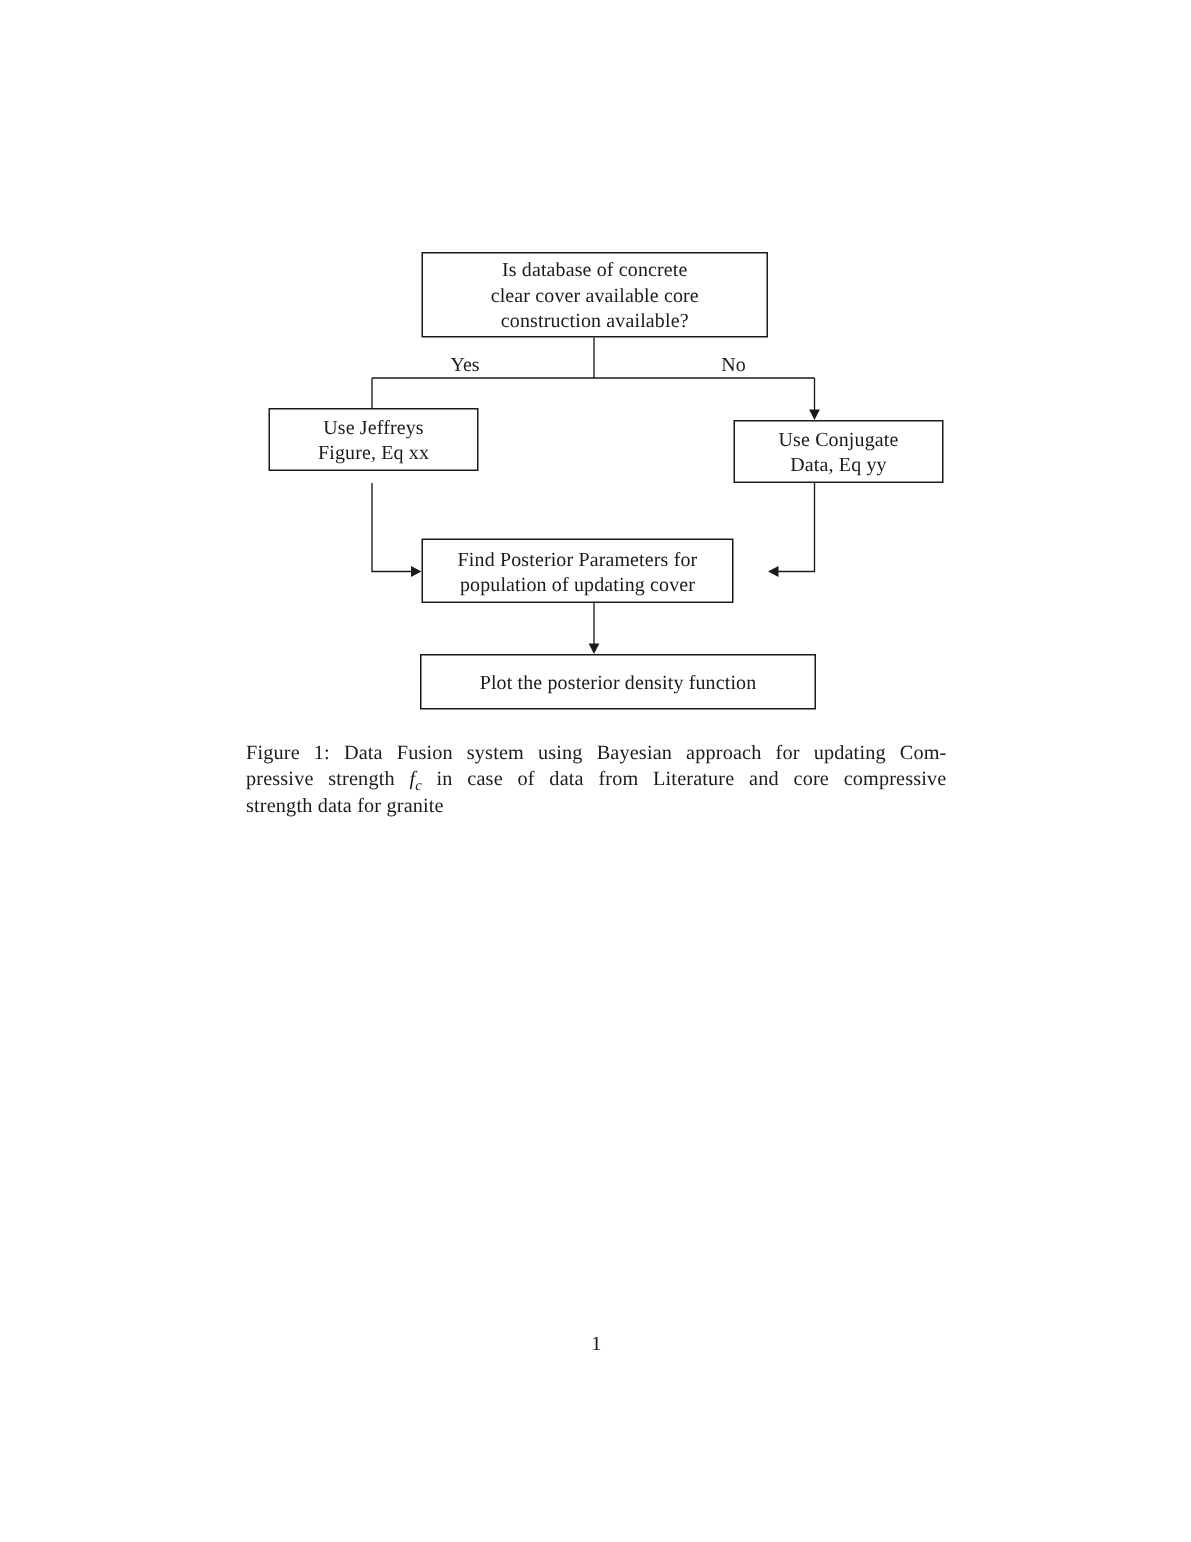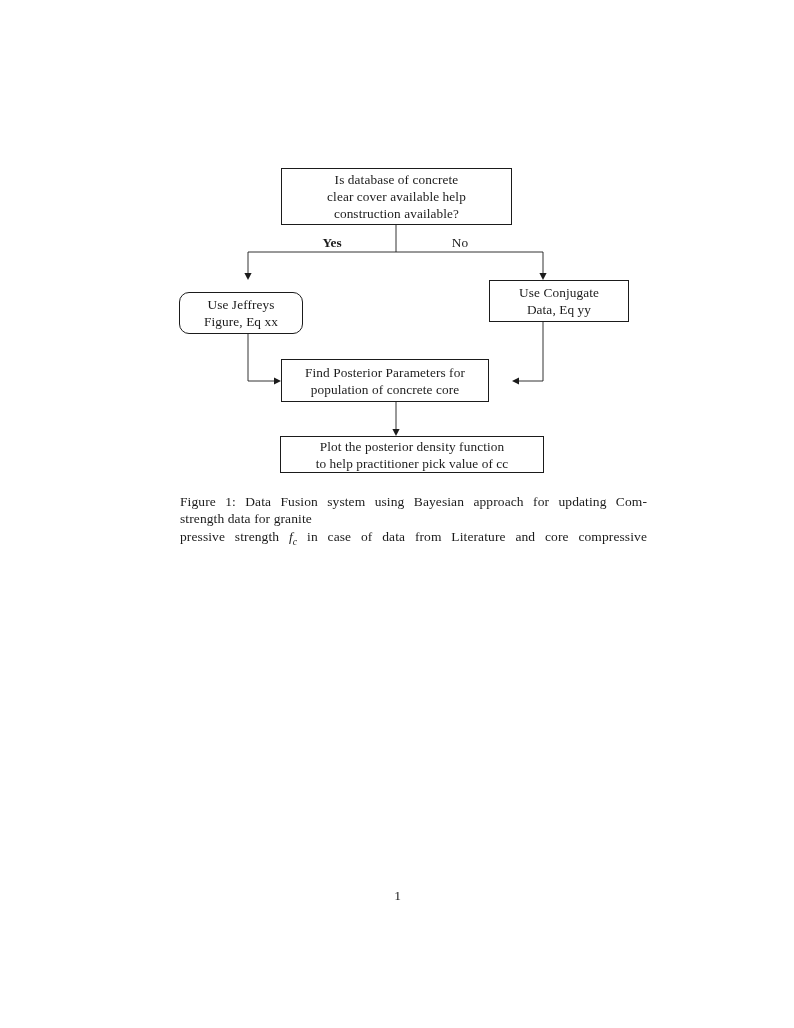--- a/index.html
+++ b/index.html
@@ -32,36 +32,36 @@
     flex-direction: column;
     justify-content: center;
     align-items: center;
     text-align: right;
     font-size: 13.3px;
     line-height: 17px;
     letter-spacing: 0.1px;
     box-sizing: border-box;
   }
   .node-decision { left: 281px; top: 168px; width: 231px; height: 57px; }
-  .node-jeffreys { left: 179px; top: 292px; width: 124px; height: 42px; border-radius: 10px; }
+  .node-jeffreys { left: 179px; top: 272px; width: 140px; height: 42px; }
   .node-conjugate { left: 474px; top: 280px; width: 140px; height: 42px; margin-left: 15px; }
   .node-posterior { left: 281px; top: 359px; width: 208px; height: 43px; }
   .node-plot { left: 280px; top: 436px; width: 264px; height: 37px; }
   .branch-label {
     position: absolute;
     width: 52px;
     text-align: center;
     font-size: 13.3px;
     line-height: 16px;
   }
-  .label-yes { left: 306px; top: 235px; font-weight: bold; }
-  .label-no  { left: 434px; top: 235px; }
+  .label-yes { left: 284px; top: 235px; }
+  .label-no  { left: 463px; top: 235px; }
   .caption {
     position: absolute;
-    left: 180px;
+    left: 164px;
     top: 493px;
     width: 467px;
     font-size: 13.5px;
     line-height: 17.4px;
     letter-spacing: 0.1px;
   }
   .cap-line { white-space: normal; }
   .cap-justify {
     text-align: justify;
     text-align-last: justify;
@@ -103,54 +103,53 @@
       <polygon points="244.4,273 251.6,273 248,280"></polygon>
       <polygon points="539.4,273 546.6,273 543,280"></polygon>
       <polygon points="274,377.4 274,384.6 281,381"></polygon>
       <polygon points="519,377.4 519,384.6 512,381"></polygon>
       <polygon points="392.4,429 399.6,429 396,436"></polygon>
     </g>
   </svg>
 
   <div class="node node-decision">
     <div>Is database of concrete</div>
-    <div>clear cover available help</div>
+    <div>clear cover available core</div>
     <div>construction available?</div>
   </div>
 
   <div class="branch-label label-yes">Yes</div>
   <div class="branch-label label-no">No</div>
 
   <div class="node node-jeffreys">
     <div>Use Jeffreys</div>
     <div>Figure, Eq xx</div>
   </div>
 
   <div class="node node-conjugate">
     <div>Use Conjugate</div>
     <div>Data, Eq yy</div>
   </div>
 
   <div class="node node-posterior">
     <div>Find Posterior Parameters for</div>
-    <div>population of concrete core</div>
+    <div>population of updating cover</div>
   </div>
 
   <div class="node node-plot">
     <div>Plot the posterior density function</div>
-    <div>to help practitioner pick value of cc</div>
   </div>
 
   <div class="caption">
     <div class="cap-line cap-justify">
       <span>Figure 1: Data Fusion system using Bayesian approach for updating Com-</span>
     </div>
+    <div class="cap-line cap-justify">
+      <span>pressive strength </span><span class="math-fc"><span>f</span><sub>c</sub></span><span> in case of data from Literature and core compressive</span>
+    </div>
     <div class="cap-line">
       <span>strength data for granite</span>
-    </div>
-    <div class="cap-line cap-justify">
-      <span>pressive strength </span><span class="math-fc"><span>f</span><sub>c</sub></span><span> in case of data from Literature and core compressive</span>
     </div>
   </div>
 
   <div class="page-number">1</div>
 
 </div>
 
 </body></html>

